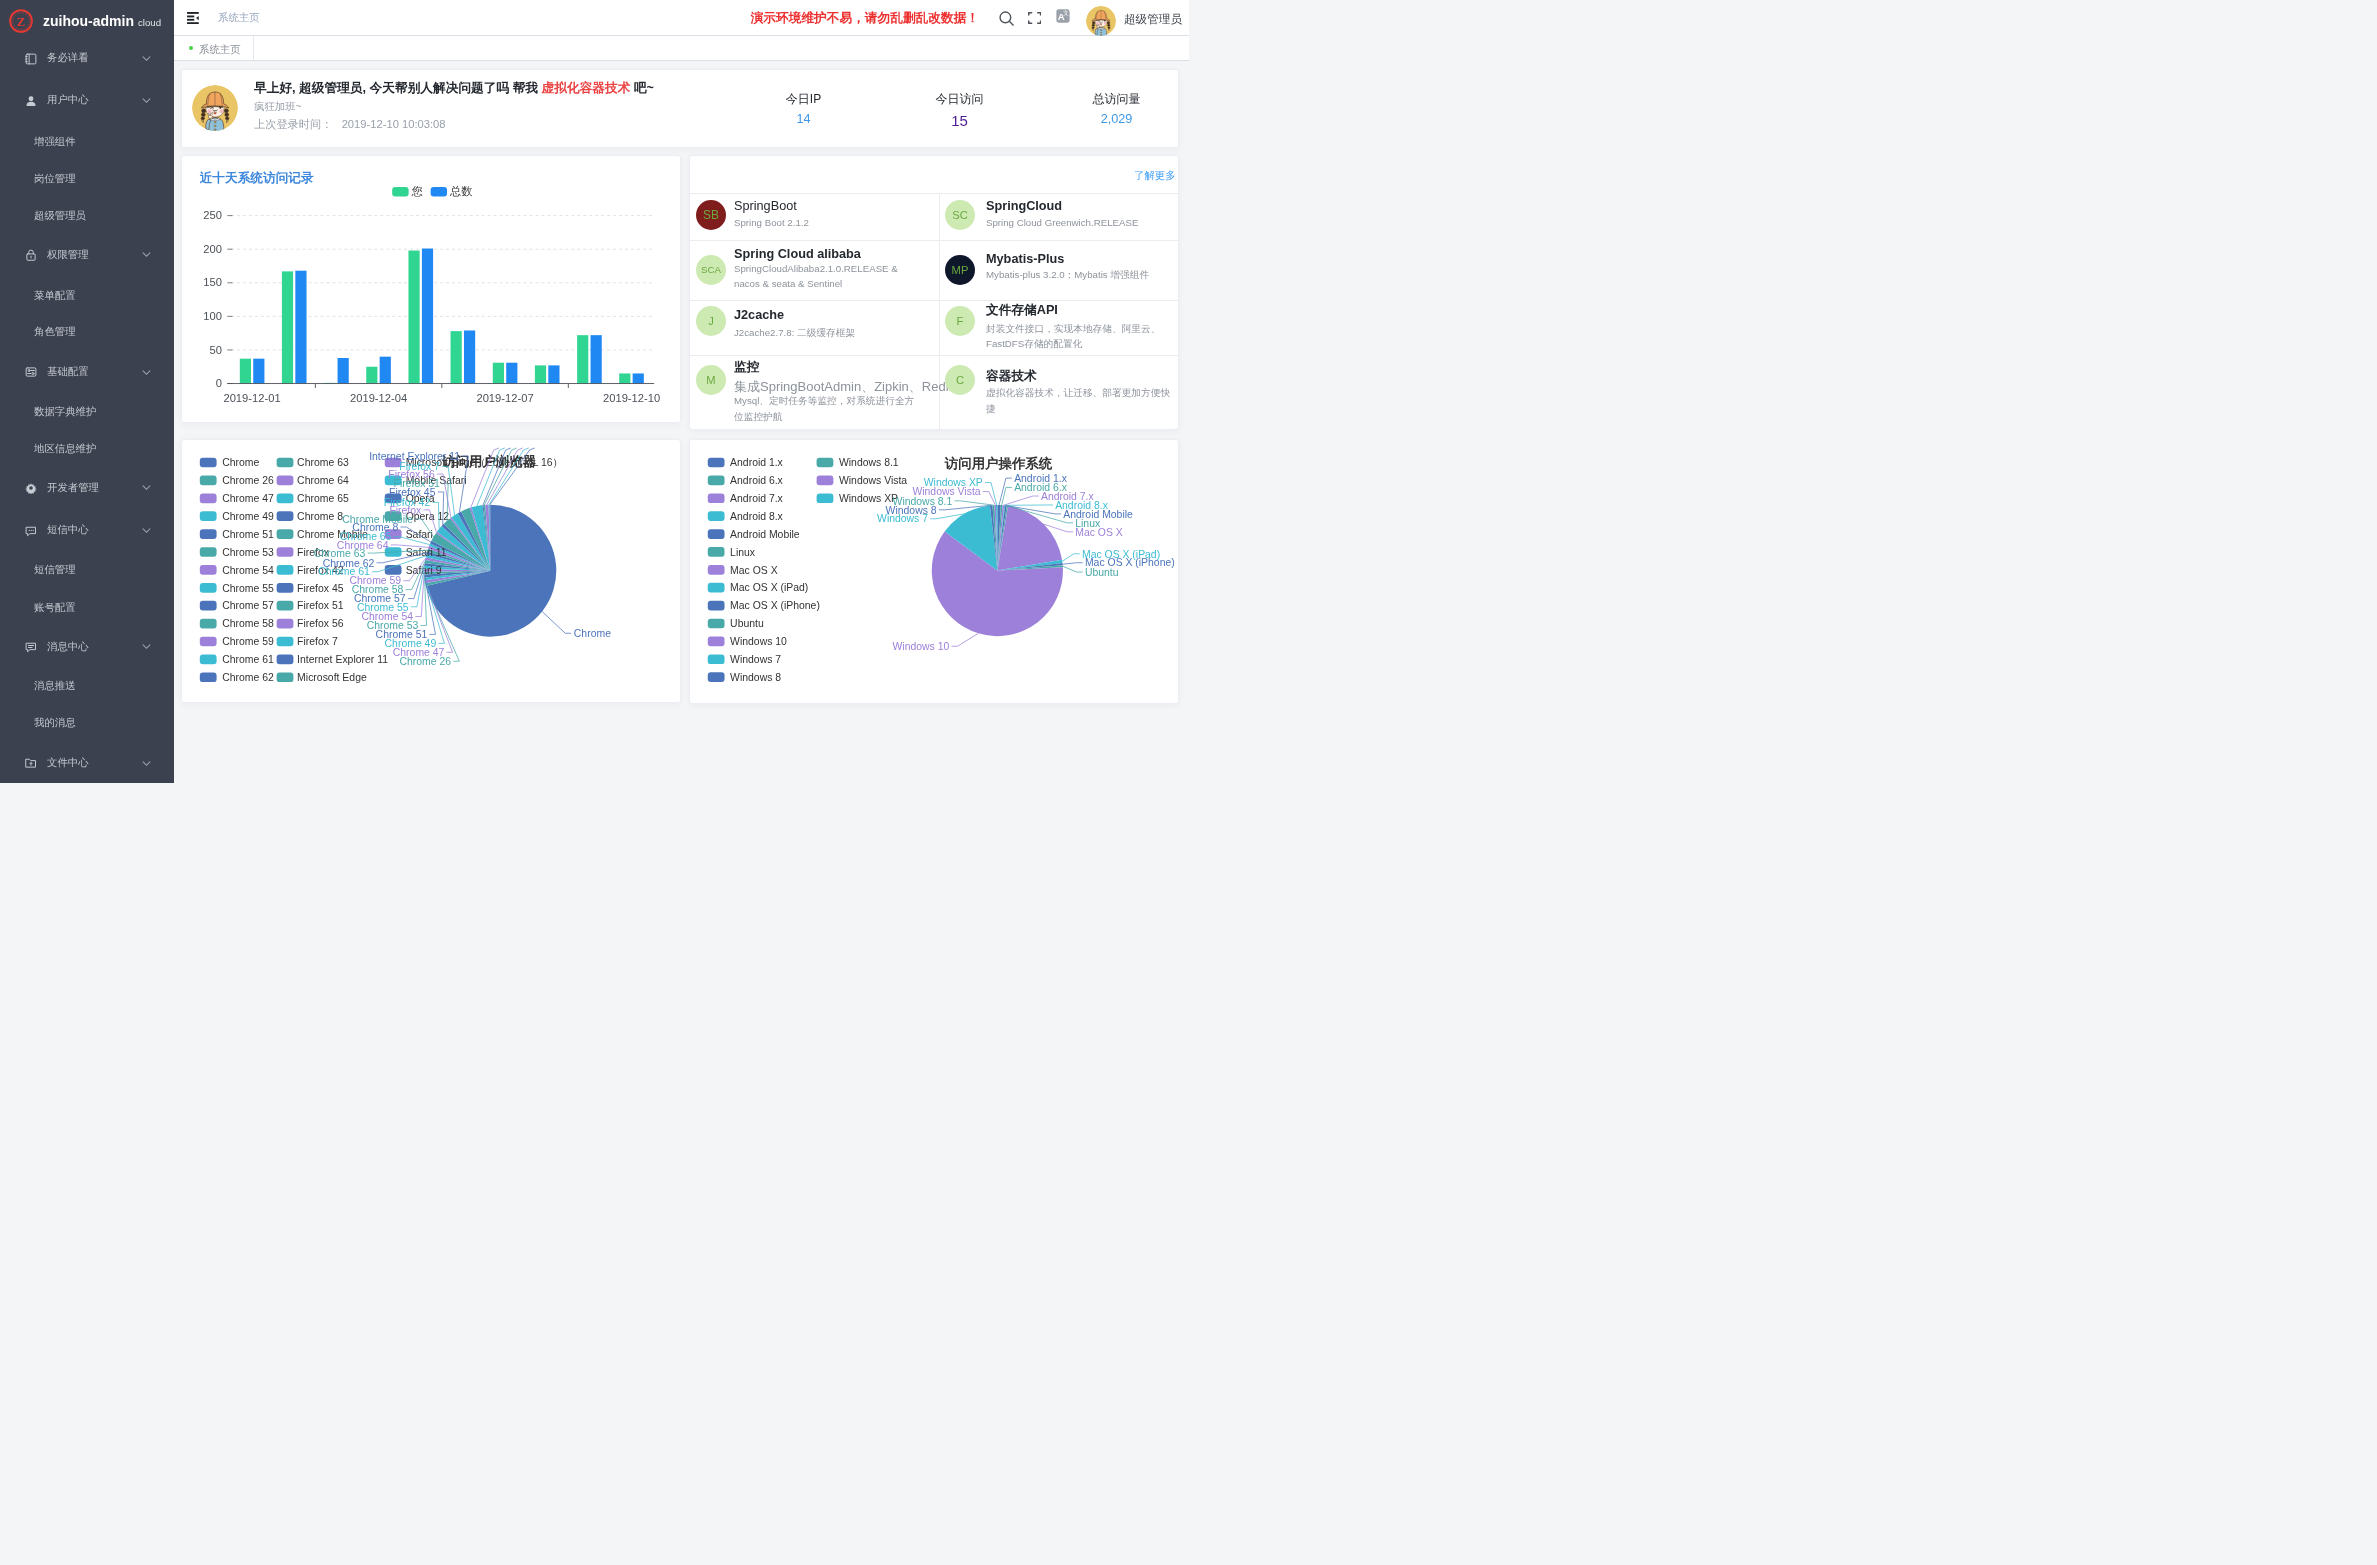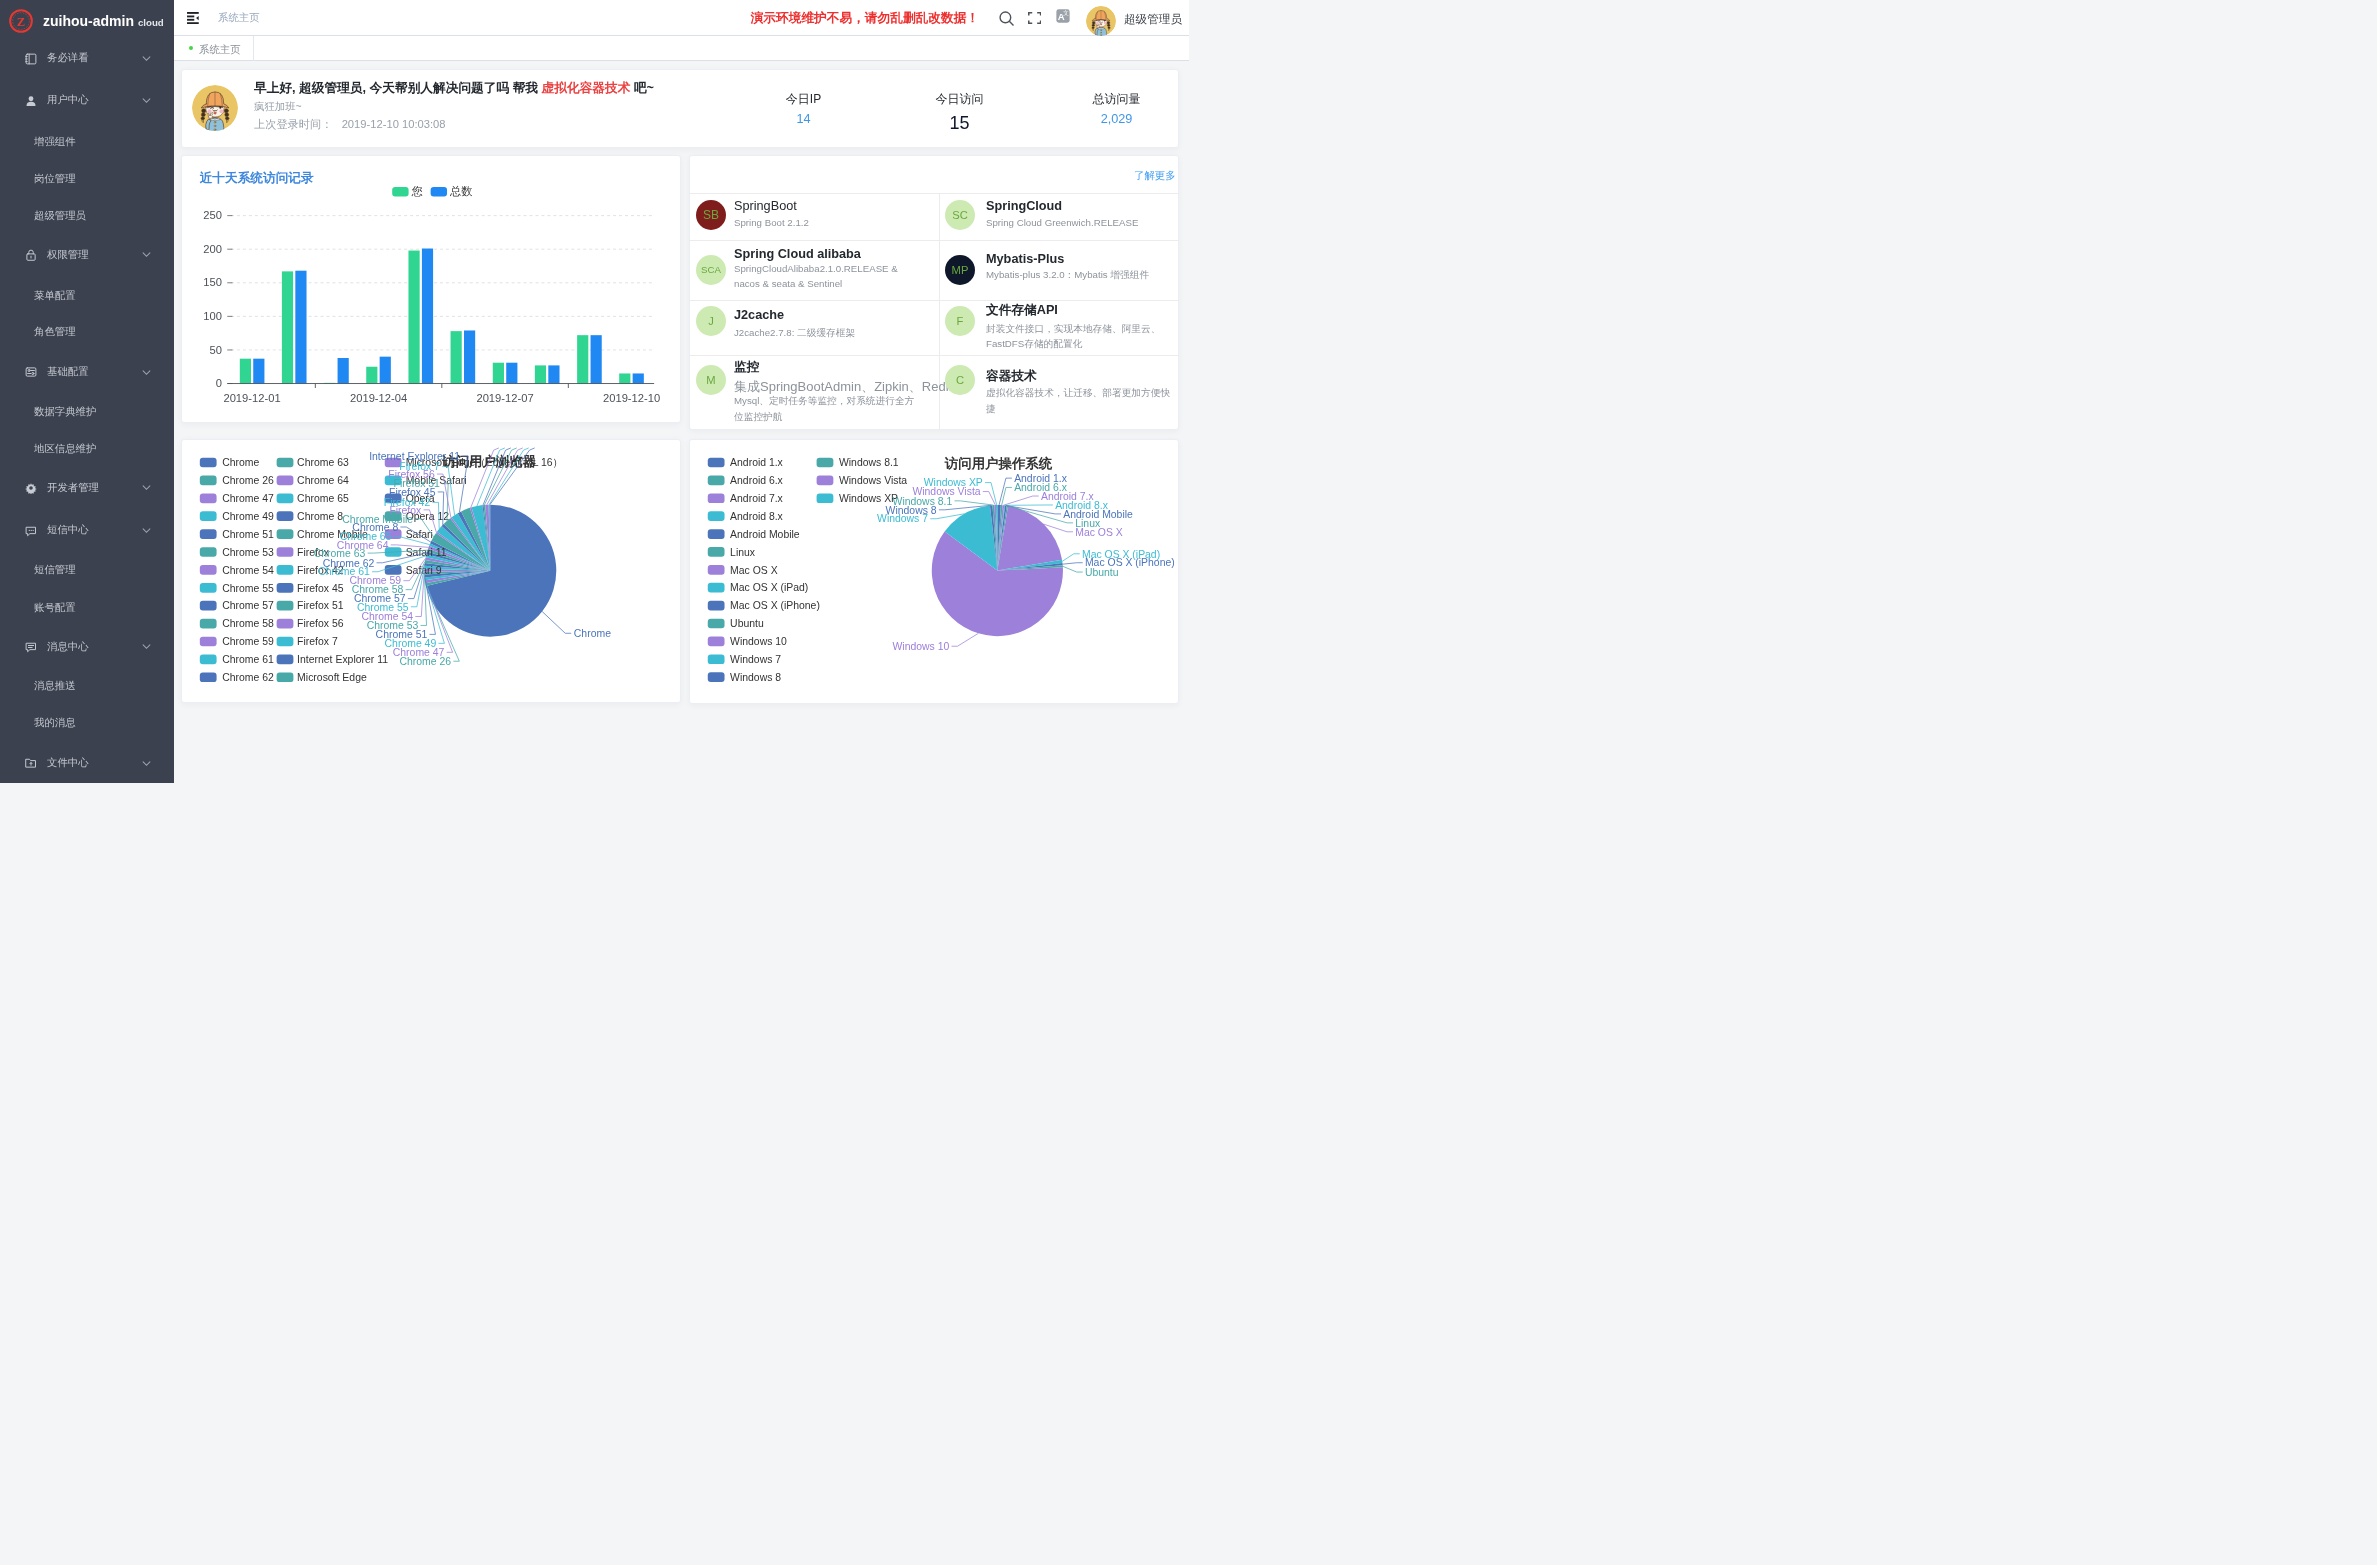--- a/index.html
+++ b/index.html
@@ -104,21 +104,21 @@
 <div class="card" style="left:181px;top:69px;width:998px;height:79px"></div>
     <svg style="position:absolute;left:192px;top:85px" width="46" height="46" viewBox="0 0 62 62">
       <use href="#girl"></use>
     </svg>
     <div style="position:absolute;left:254px;top:80px;font-size:12.7px;font-weight:600;color:#24292f">早上好, 超级管理员, 今天帮别人解决问题了吗 帮我 <span style="color:#ea4141">虚拟化容器技术</span> 吧~</div>
     <div style="position:absolute;left:254px;top:100px;font-size:10.4px;color:#969ea8">疯狂加班~</div>
     <div style="position:absolute;left:254px;top:117px;font-size:11.2px;color:#99a1aa">上次登录时间： &nbsp;&nbsp;2019-12-10 10:03:08</div>
     <div style="position:absolute;left:744px;top:91px;width:119px;text-align:center;font-size:12px;color:#24292f">今日IP</div>
     <div style="position:absolute;left:744px;top:111px;width:119px;text-align:center;font-size:12.7px;color:#3f97e8">14</div>
     <div style="position:absolute;left:900px;top:91px;width:119px;text-align:center;font-size:12px;color:#24292f">今日访问</div>
-    <div style="position:absolute;left:900px;top:111px;width:119px;text-align:center;font-size:18px;color:#0f172a">15</div>
+    <div style="position:absolute;left:900px;top:111px;width:119px;text-align:center;font-size:15px;color:#4c1d95">15</div>
     <div style="position:absolute;left:1057px;top:91px;width:119px;text-align:center;font-size:12px;color:#24292f">总访问量</div>
     <div style="position:absolute;left:1057px;top:111px;width:119px;text-align:center;font-size:12.7px;color:#3f97e8">2,029</div>
 <div class="card" style="left:181px;top:155px;width:500px;height:268px"></div>
     <svg class="abs" style="left:181px;top:155px" width="500" height="269" viewBox="0 0 670 360">
       <text x="25" y="36" font-size="17" font-weight="bold" fill="#3d87dd">近十天系统访问记录</text>
       <rect x="283" y="42.5" width="22" height="13" rx="4" fill="#30d592"></rect>
       <text x="309" y="54" font-size="15" fill="#333">您</text>
       <rect x="334.5" y="42.5" width="22" height="13" rx="4" fill="#2088f2"></rect>
       <text x="360.5" y="54" font-size="15" fill="#333">总数</text>
       <line x1="62.0" y1="306.0" x2="69.0" y2="306.0" stroke="#555" stroke-width="1"></line>
@@ -446,21 +446,21 @@
       <text x="531" y="183.5" font-size="14" fill="#49a8a8">Ubuntu</text>
       <polyline points="352,278 360,278 388.0,260.7" fill="none" stroke="#9d80da" stroke-width="1"></polyline>
       <text x="349" y="283" font-size="14" fill="#9d80da" text-anchor="end">Windows 10</text>
     </svg>
 <div id="sidebar">
       <svg style="position:absolute;left:7.5px;top:7.8px" width="26" height="26" viewBox="0 0 35 35">
         <circle cx="17.5" cy="17.5" r="14.6" fill="none" stroke="#e23934" stroke-width="2.7"></circle>
         <circle cx="17.5" cy="17.5" r="11.2" fill="none" stroke="#e23934" stroke-width="0.9" stroke-dasharray="2.2 1.7"></circle>
         <text x="17.5" y="24" font-size="17" font-weight="bold" fill="#e23934" text-anchor="middle" font-family="Liberation Serif,serif">Z</text>
       </svg>
-      <div style="position:absolute;left:43px;top:12px;font-size:14px;font-weight:bold;color:#fff;letter-spacing:0">zuihou-admin <span style="font-size:9.7px;font-weight:bold;color:#e3e6ea">cloud</span></div>
+      <div style="position:absolute;left:43px;top:12px;font-size:14px;font-weight:bold;color:#fff;letter-spacing:0">zuihou-admin <span style="font-size:9.7px;font-weight:normal;color:#e3e6ea">cloud</span></div>
       <svg style="position:absolute;left:24.6px;top:53px" width="12" height="12" viewBox="0 0 16 16" fill="none" stroke="#c7ccd4" stroke-width="1.3" stroke-linejoin="round" stroke-linecap="round" color="#c7ccd4">
         <rect x="1.5" y="1.5" width="13" height="13" rx="1.5"></rect>
         <line x1="5.5" y1="1.5" x2="5.5" y2="14.5"></line>
         <line x1="1" y1="4.5" x2="3" y2="4.5"></line>
         <line x1="1" y1="8" x2="3" y2="8"></line>
         <line x1="1" y1="11.5" x2="3" y2="11.5"></line>
       </svg>
       <div class="mi" style="left:47px;top:51px">务必详看</div>
       <svg style="position:absolute;left:142px;top:55px" width="9" height="7.5" viewBox="0 0 12 10">
         <path d="M1.5 2.5 L6 7 L10.5 2.5" fill="none" stroke="#9ca3ad" stroke-width="1.4" stroke-linecap="round"></path>

